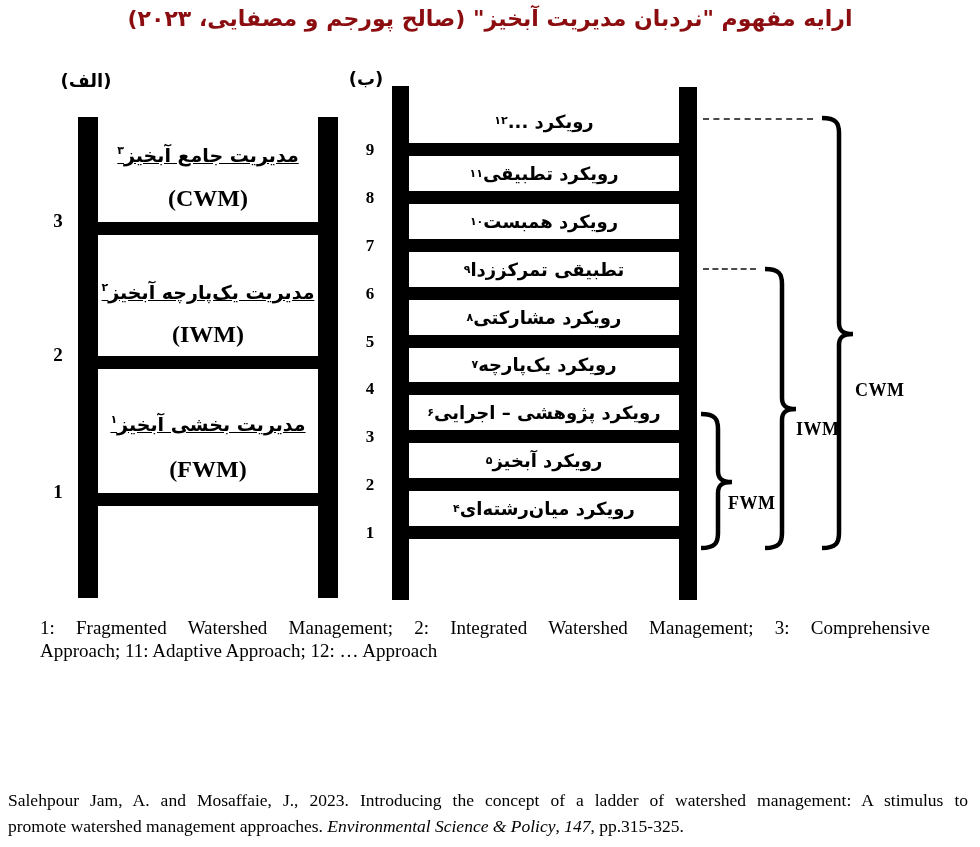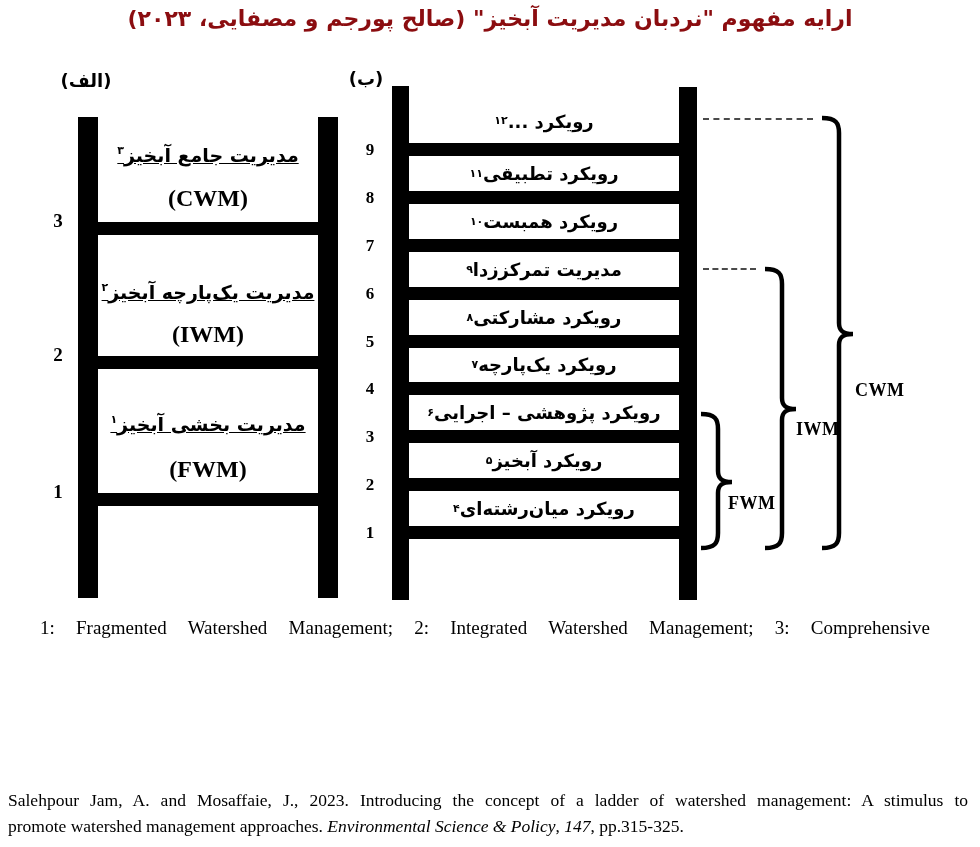--- a/index.html
+++ b/index.html
@@ -102,21 +102,21 @@
 </div>
 <div class="b-row" style="top:157px;height:33px;" dir="rtl">
   <span>رویکرد تطبیقی</span>
     <sup class="fa-sup">۱۱</sup>
 </div>
 <div class="b-row" style="top:205px;height:33px;" dir="rtl">
   <span>رویکرد همبست</span>
     <sup class="fa-sup">۱۰</sup>
 </div>
 <div class="b-row" style="top:253px;height:33px;" dir="rtl">
-  <span>مدیریت تمرکززدا</span>
+  <span>تطبیقی تمرکززدا</span>
     <sup class="fa-sup">۹</sup>
 </div>
 <div class="b-row" style="top:301px;height:33px;" dir="rtl">
   <span>رویکرد مشارکتی</span>
     <sup class="fa-sup">۸</sup>
 </div>
 <div class="b-row" style="top:348px;height:33px;" dir="rtl">
   <span>رویکرد یک‌پارچه</span>
     <sup class="fa-sup">۷</sup>
 </div>
@@ -141,18 +141,19 @@
   <path d="M765 269 C779 269 782 274 782 284 L782 398 C782 405 785 409 796 409 C785 409 782 413 782 420 L782 533 C782 543 779 548 765 548" fill="none" stroke="#000" stroke-width="4.5"></path>
   <path d="M701 414 C715 414 718 419 718 429 L718 471 C718 478 721 482 732 482 C721 482 718 486 718 493 L718 533 C718 543 715 548 701 548" fill="none" stroke="#000" stroke-width="4.5"></path>
 </svg>
 
 <div class="bracket-label" style="left:855px;top:344px;margin-top:36px;">CWM</div>
 <div class="bracket-label" style="left:796px;top:419px;">IWM</div>
 <div class="bracket-label" style="left:728px;top:493px;">FWM</div>
 
 <div class="caption">
   <div class="just">1: Fragmented Watershed Management; 2: Integrated Watershed Management; 3: Comprehensive</div>
+  <div class="last">Approach; 11: Adaptive Approach; 12: … Approach</div>
 </div>
 
 <div class="reference">
   <div class="just">Salehpour Jam, A. and Mosaffaie, J., 2023. Introducing the concept of a ladder of watershed management: A stimulus to</div>
   <div><span>promote watershed management approaches. </span><i>Environmental Science &amp; Policy</i><span>, </span><i>147</i><span>, pp.315-325.</span></div>
 </div>
 
 </body></html>

